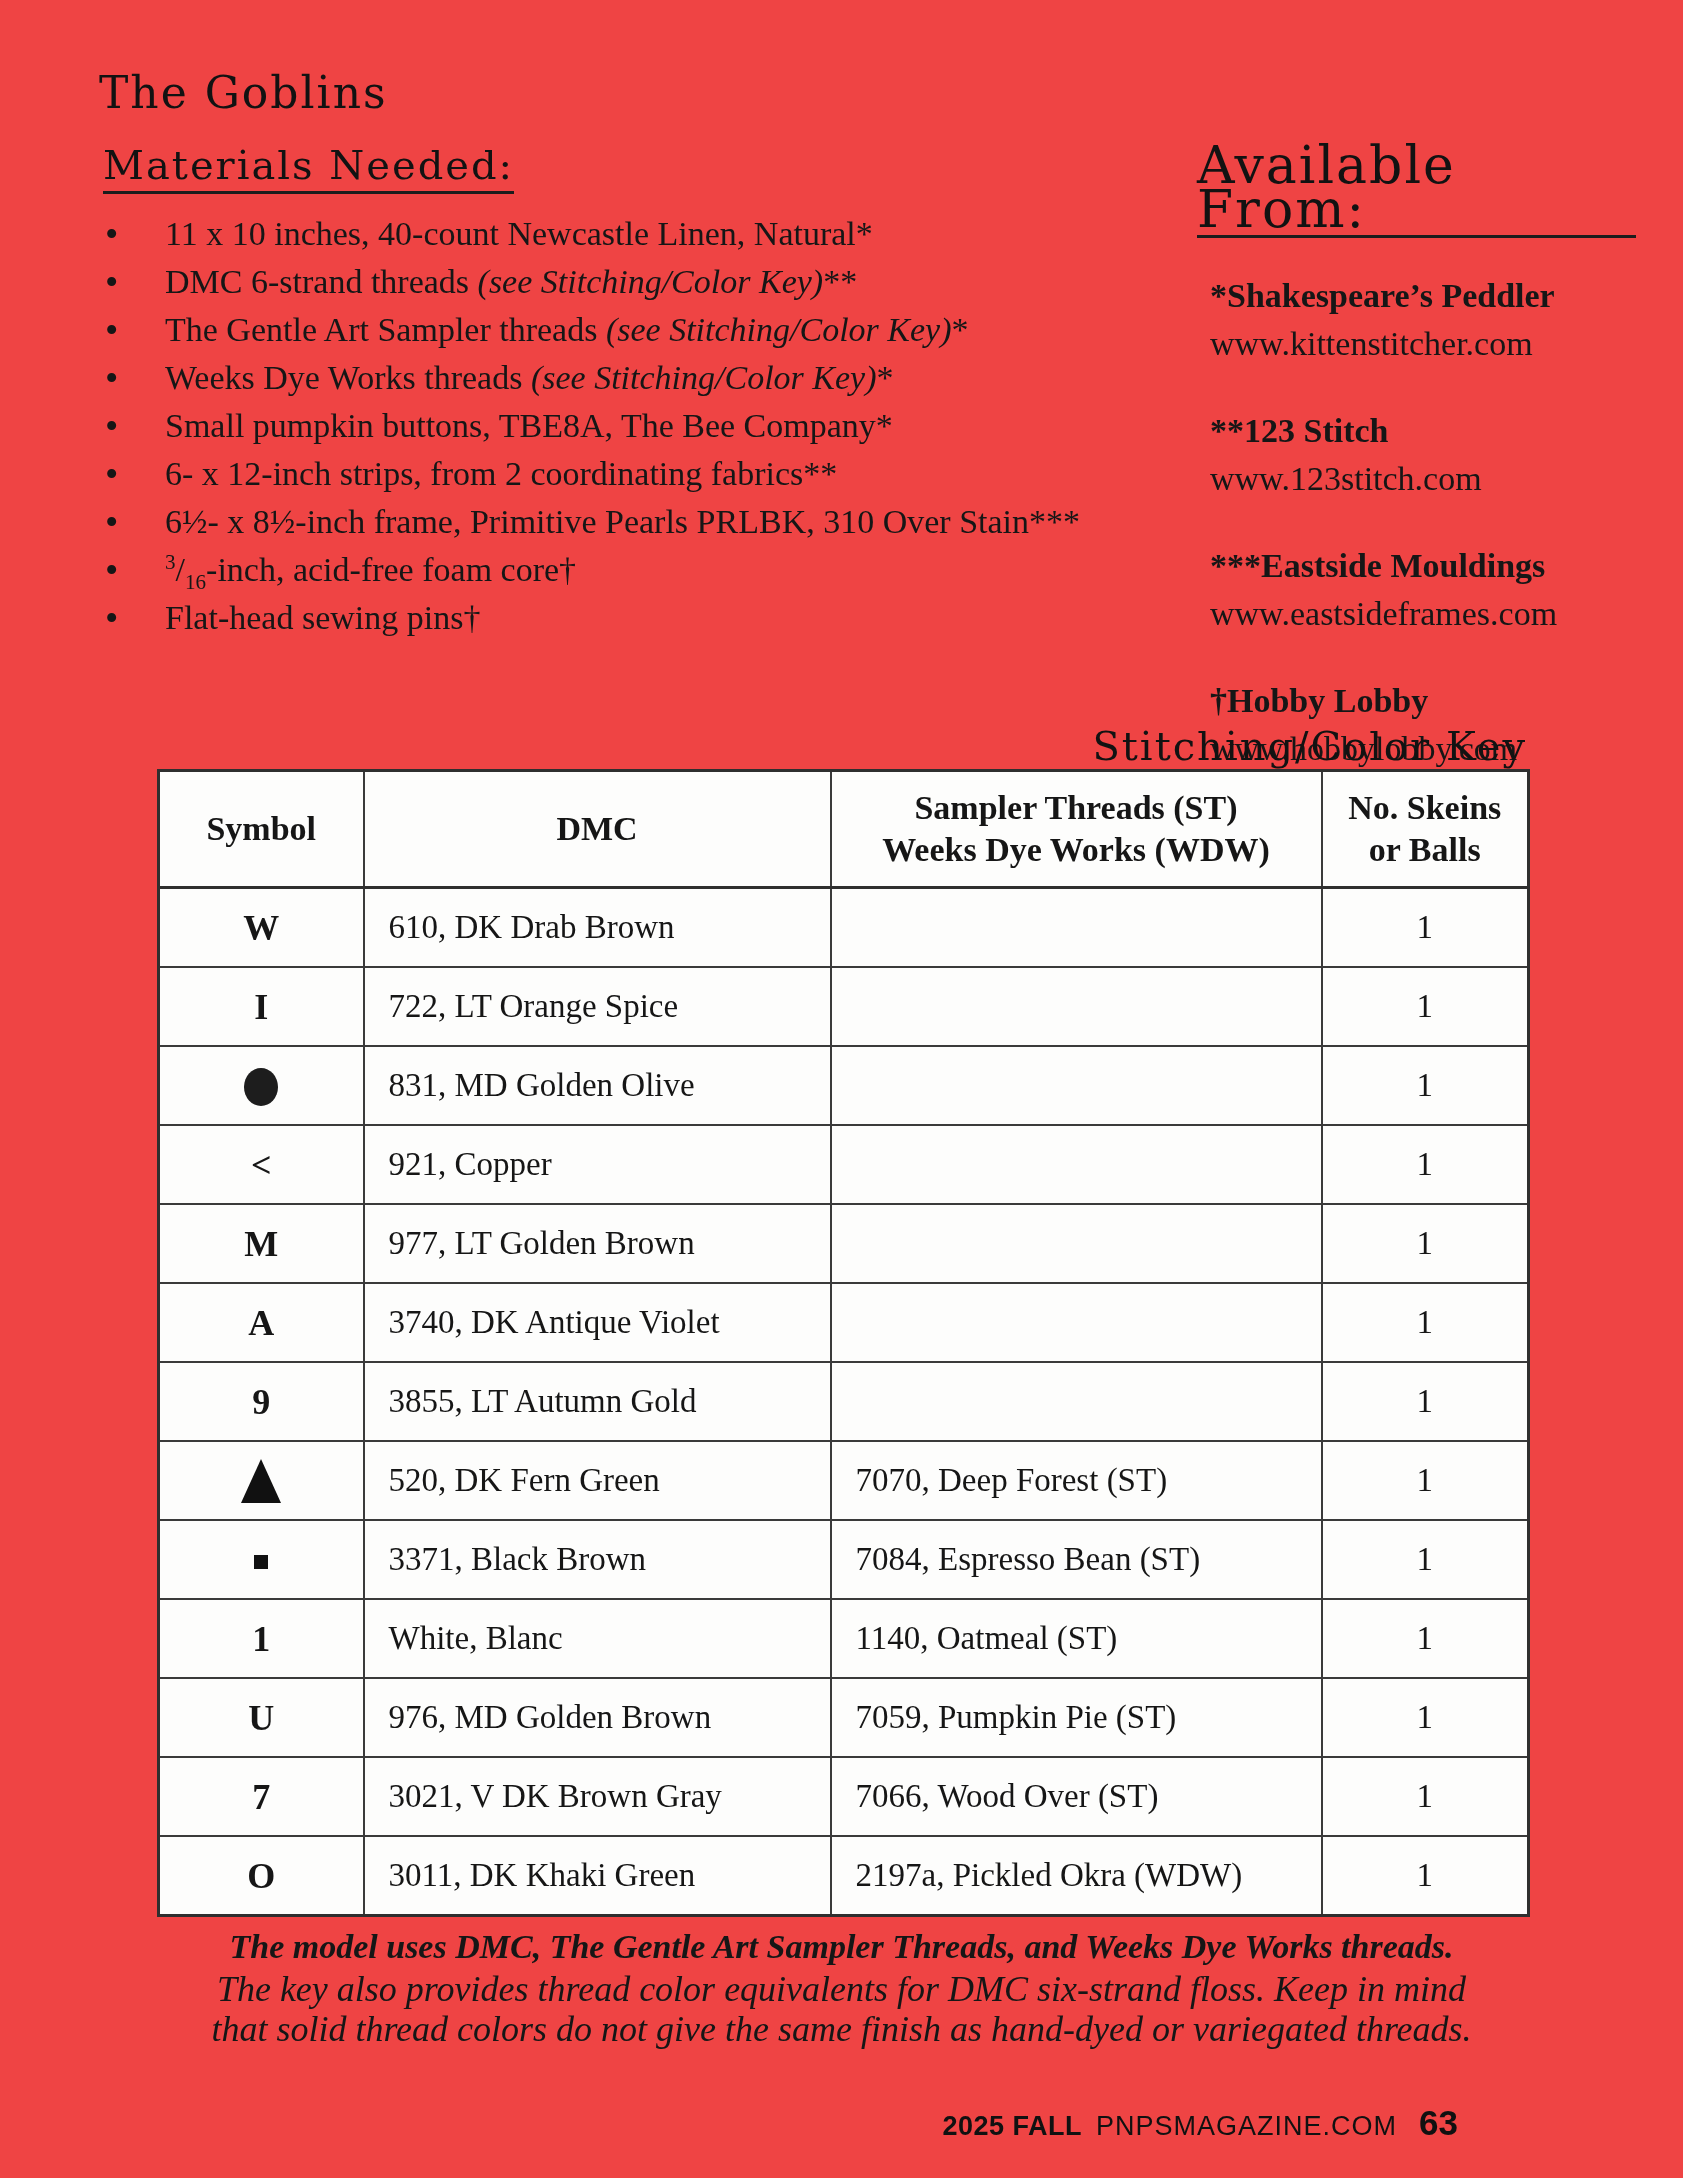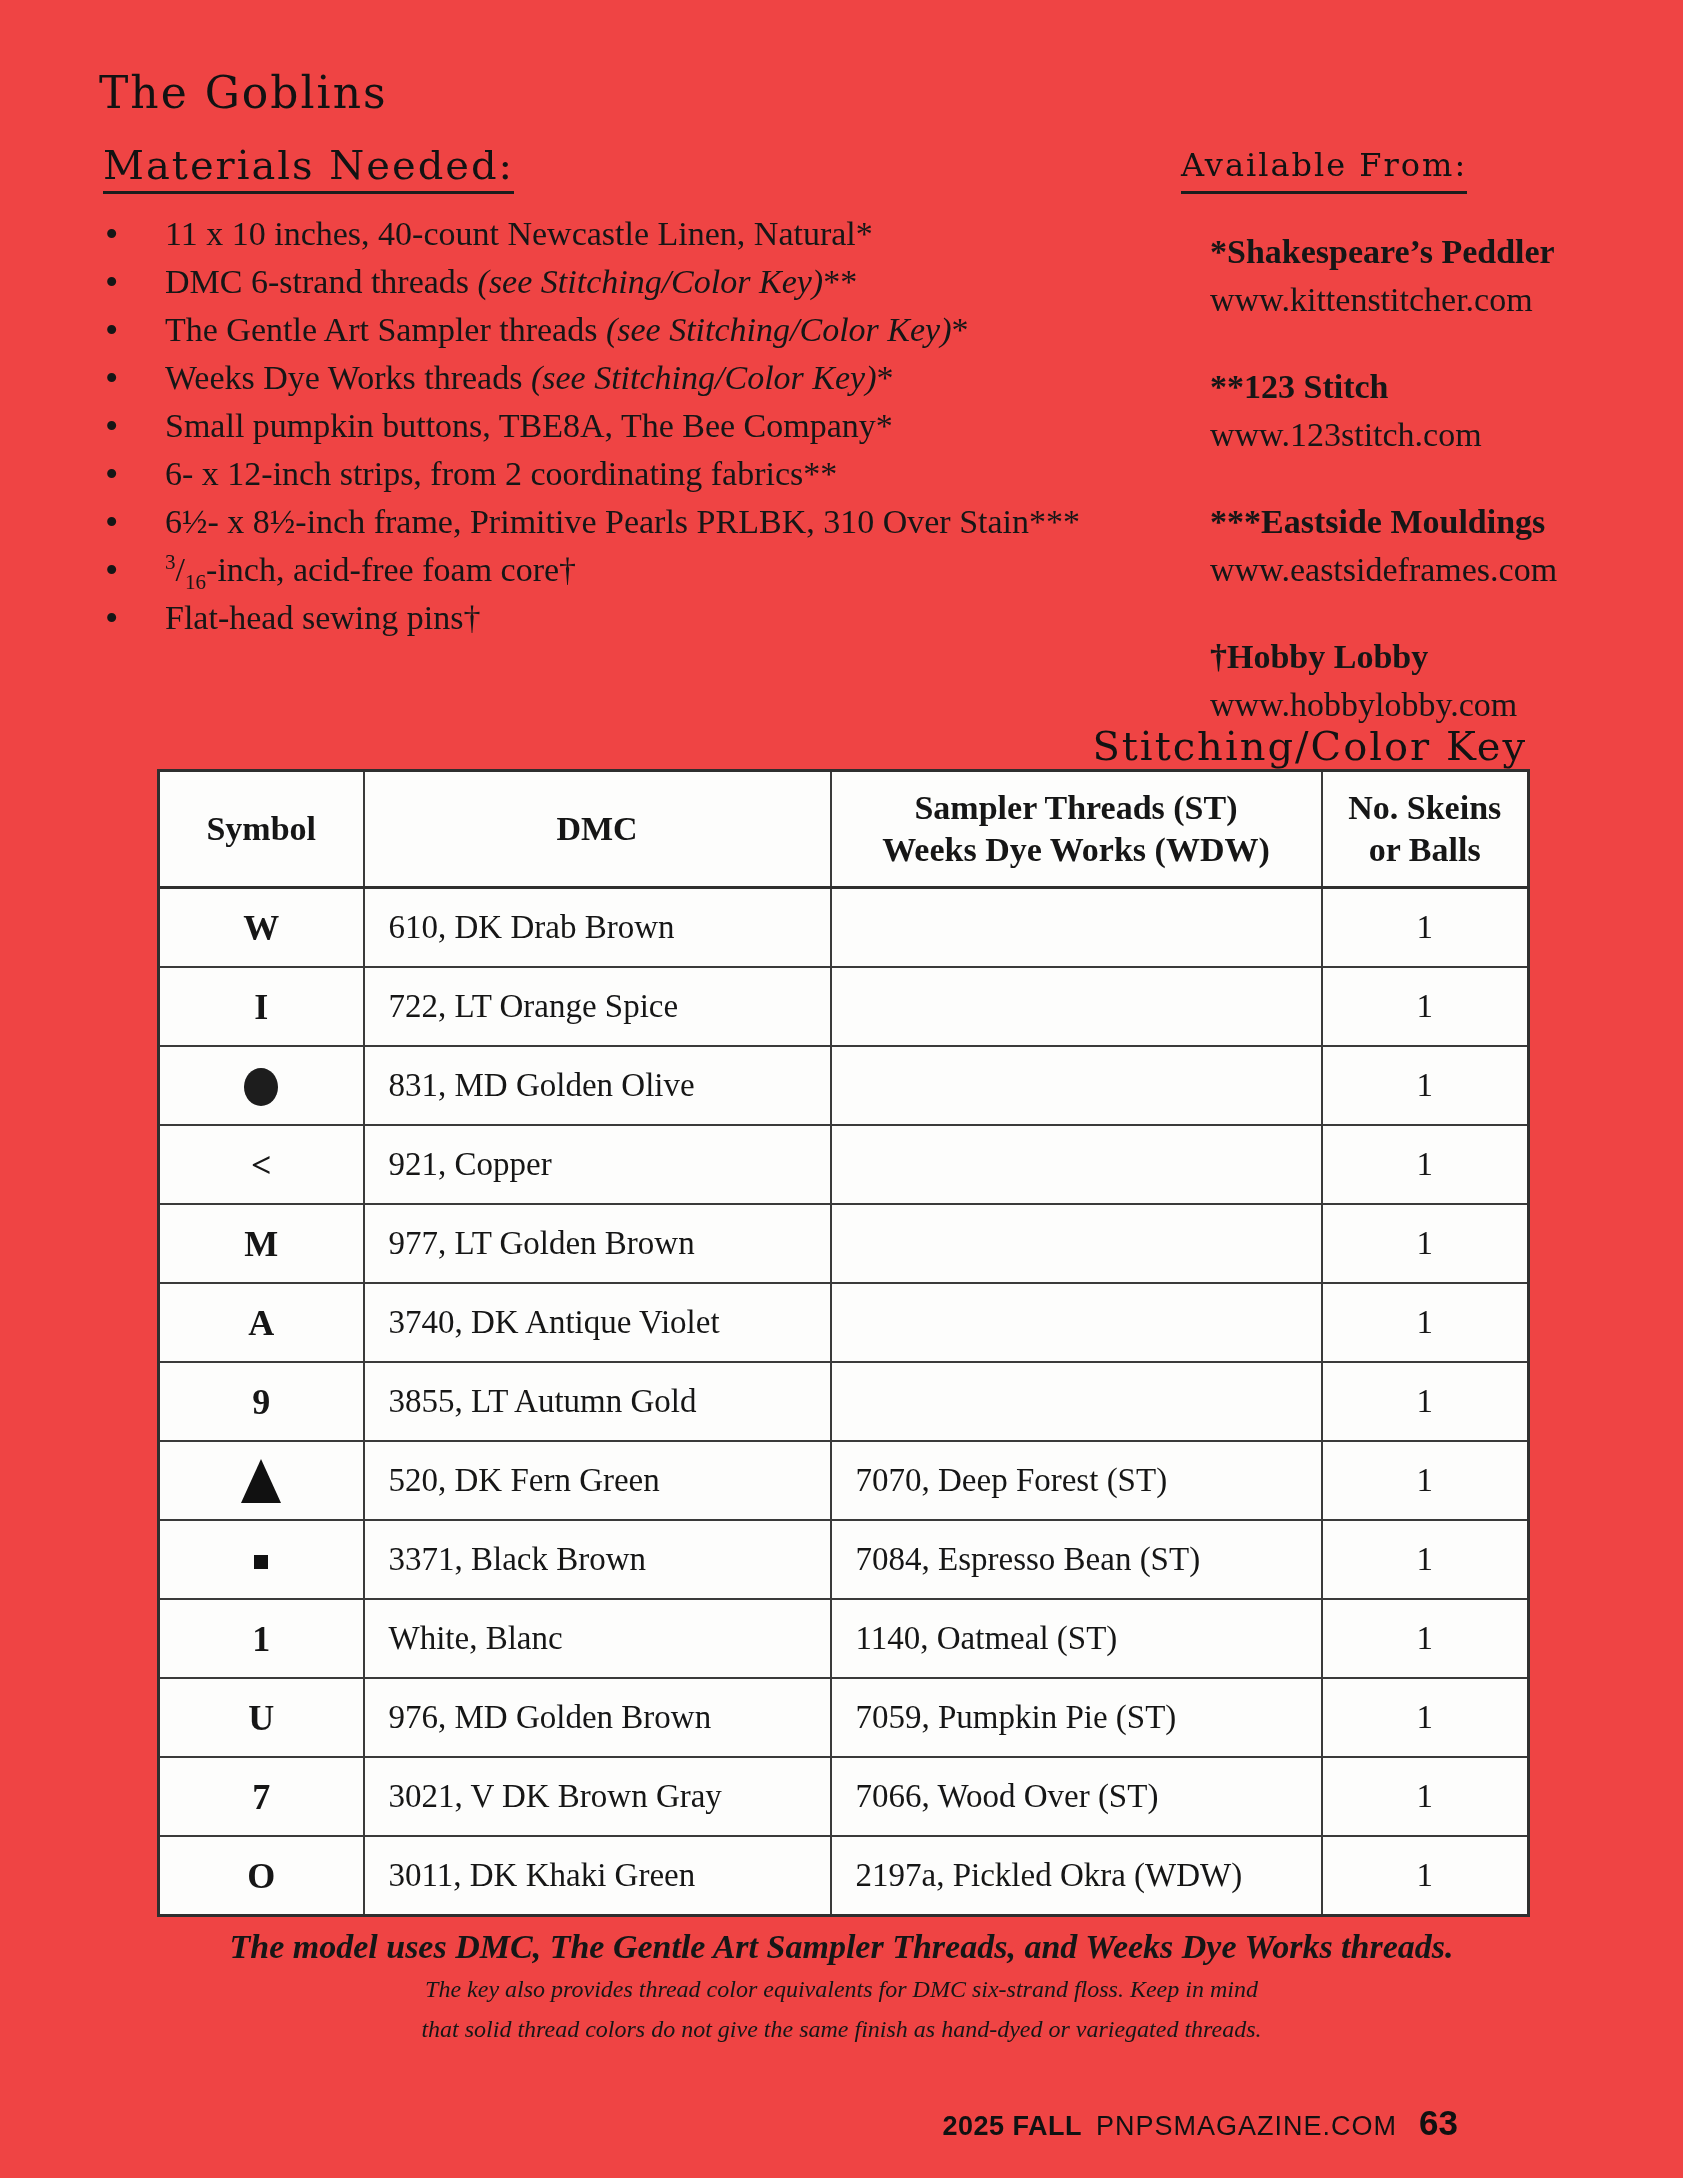--- a/index.html
+++ b/index.html
@@ -42,21 +42,21 @@
     content:"\2022";
     position:absolute; left:2px; top:0;
     font-size:38px; line-height:48px;
   }
   .it { font-style:italic; }
   .materials sup { font-size:0.62em; line-height:0; vertical-align:super; }
   .materials sub { font-size:0.62em; line-height:0; vertical-align:sub; }
 
   
   .available { position:absolute; left:1181px; top:143px; width:455px; }
-  .available h2 { font-size:32px; line-height:44px; }
+  .available h2 { font-size:52px; line-height:44px;margin-left:16px; }
   .vendor-list { margin-top:34px; padding-left:29px; }
   .vendor { margin-bottom:39px; }
   .vendor-name { font-weight:bold; font-size:34px; line-height:48px; white-space:nowrap; }
   .vendor-url  { font-size:34px; line-height:48px; white-space:nowrap; }
 
   
   .key-title {
     position:absolute; left:157px; top:722px; width:1370px;
     text-align:right; font-size:40px; line-height:48px;
   }
@@ -96,21 +96,21 @@
     border-bottom:44px solid #111; vertical-align:middle;
   }
   .sym-square {
     display:inline-block; width:14px; height:14px;
     background:#111; vertical-align:middle;
   }
 
   
   .notes { position:absolute; left:0; top:1925px; width:1683px; text-align:center; }
   .note-bold   { font-weight:bold; font-style:italic; font-size:34px; line-height:44px; }
-  .note-italic { font-style:italic; font-size:24px; line-height:40px; }
+  .note-italic { font-style:italic; font-size:36px; line-height:40px; }
 
   
   .page-footer {
     position:absolute; top:2103px; right:225px;
     font-family:"Liberation Sans", sans-serif;
     font-size:27px; color:#111;
     display:flex; align-items:baseline;
   }
   .f-season { font-weight:bold; letter-spacing:0.5px; }
   .f-site   { margin-left:14px; letter-spacing:1px; }

